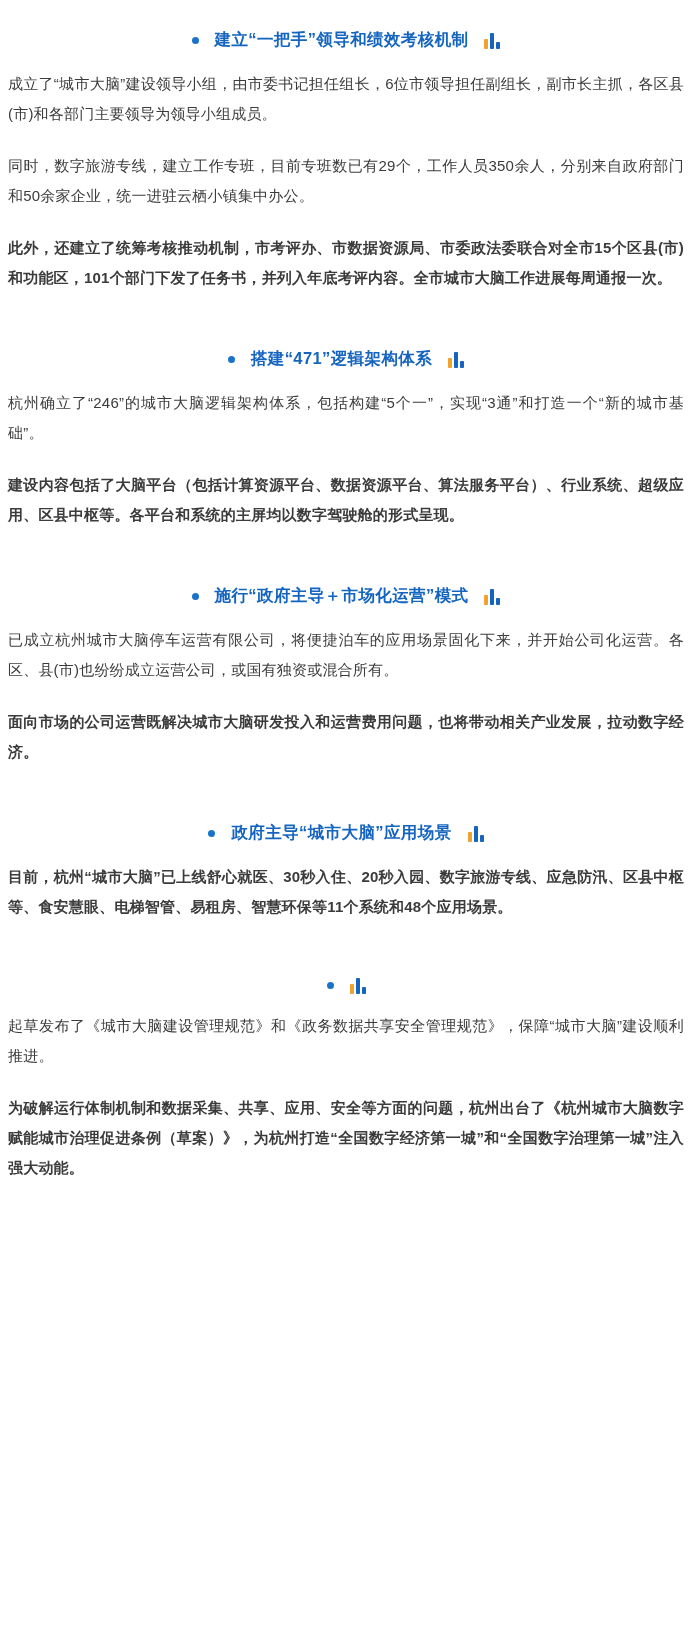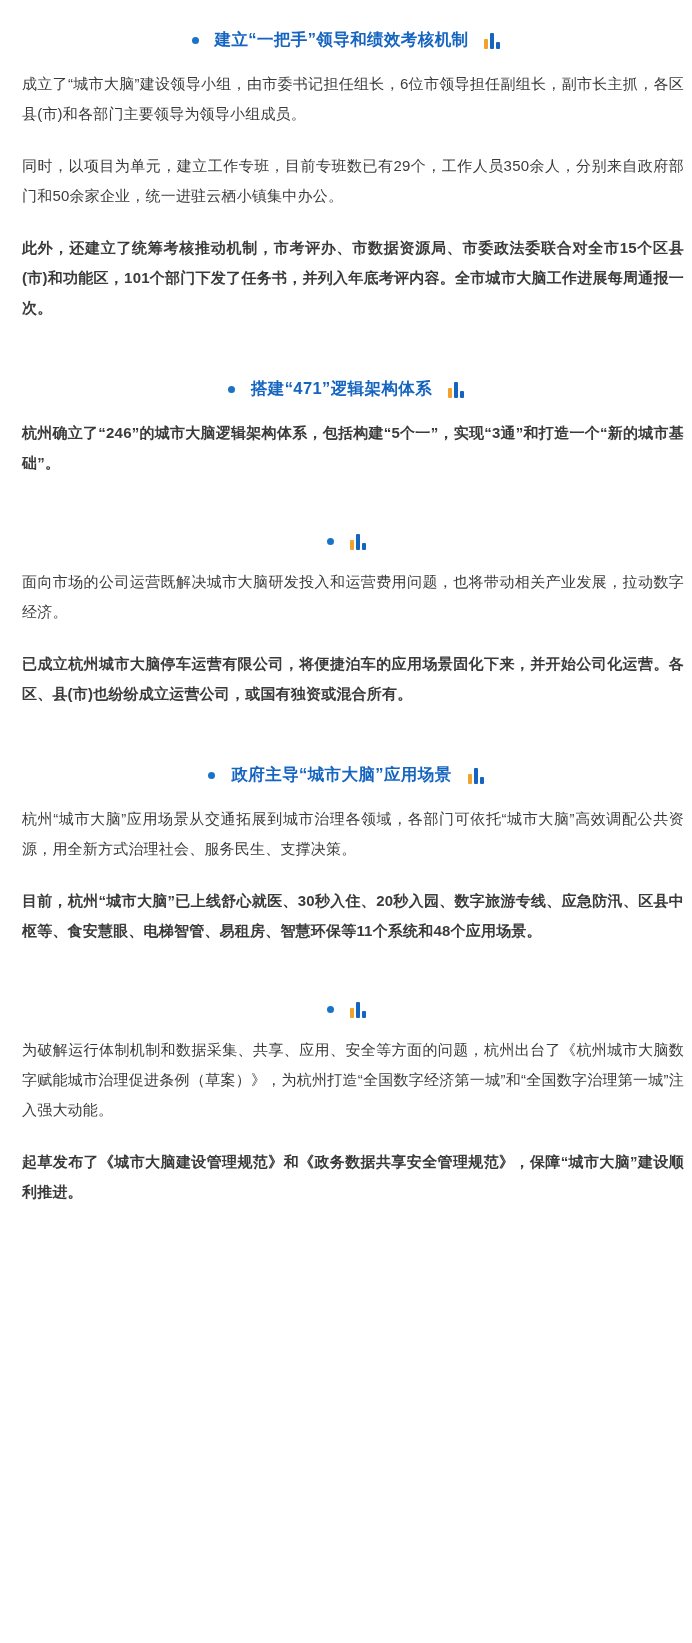--- a/index.html
+++ b/index.html
@@ -57,21 +57,21 @@
     display: block;
     width: 4px;
     border-radius: 1px;
   }
   .heading .bars i.b1 { height: 10px; background: #f0a12e; }
   .heading .bars i.b2 { height: 16px; background: #1565c0; }
   .heading .bars i.b3 { height: 7px;  background: #1565c0; }
 
   
   p.para {
-    margin: 0 0 22px 14px;
+    margin: 0 0 22px 0;
     font-size: 15px;
     line-height: 30px;
     color: #3b3b3b;
     text-align: justify;
     text-justify: inter-ideograph;
     letter-spacing: 0.2px;
   }
   p.para:last-child { margin-bottom: 0; font-weight: bold; }
   .first-section { padding-top: 6px; }
   .section { padding-bottom: 6px; }
@@ -86,78 +86,79 @@
     <div class="heading">
       <span class="bullet"></span>
       <span class="htext">建立“一把手”领导和绩效考核机制</span>
       <span class="bars">
           <i class="b1"></i>
           <i class="b2"></i>
           <i class="b3"></i>
         </span>
     </div>
     <p class="para">成立了“城市大脑”建设领导小组，由市委书记担任组长，6位市领导担任副组长，副市长主抓，各区县(市)和各部门主要领导为领导小组成员。</p>
-    <p class="para">同时，以项目为单元，建立工作专班，目前专班数已有29个，工作人员350余人，分别来自政府部门和50余家企业，统一进驻云栖小镇集中办公。</p>
+    <p class="para">同时，数字旅游专线，建立工作专班，目前专班数已有29个，工作人员350余人，分别来自政府部门和50余家企业，统一进驻云栖小镇集中办公。</p>
     <p class="para">此外，还建立了统筹考核推动机制，市考评办、市数据资源局、市委政法委联合对全市15个区县(市)和功能区，101个部门下发了任务书，并列入年底考评内容。全市城市大脑工作进展每周通报一次。</p>
   </div>
 
   <div class="spacer-lg"></div>
 
   <div class="section">
     <div class="heading">
       <span class="bullet"></span>
       <span class="htext">搭建“471”逻辑架构体系</span>
       <span class="bars">
           <i class="b1"></i>
           <i class="b2"></i>
           <i class="b3"></i>
         </span>
     </div>
     <p class="para">杭州确立了“246”的城市大脑逻辑架构体系，包括构建“5个一”，实现“3通”和打造一个“新的城市基础”。</p>
+    <p class="para">建设内容包括了大脑平台（包括计算资源平台、数据资源平台、算法服务平台）、行业系统、超级应用、区县中枢等。各平台和系统的主屏均以数字驾驶舱的形式呈现。</p>
   </div>
 
   <div class="spacer-lg"></div>
 
   <div class="section">
     <div class="heading">
       <span class="bullet"></span>
+      <span class="htext">施行“政府主导＋市场化运营”模式</span>
       <span class="bars">
           <i class="b1"></i>
           <i class="b2"></i>
           <i class="b3"></i>
         </span>
     </div>
+    <p class="para">已成立杭州城市大脑停车运营有限公司，将便捷泊车的应用场景固化下来，并开始公司化运营。各区、县(市)也纷纷成立运营公司，或国有独资或混合所有。</p>
     <p class="para">面向市场的公司运营既解决城市大脑研发投入和运营费用问题，也将带动相关产业发展，拉动数字经济。</p>
-    <p class="para">已成立杭州城市大脑停车运营有限公司，将便捷泊车的应用场景固化下来，并开始公司化运营。各区、县(市)也纷纷成立运营公司，或国有独资或混合所有。</p>
   </div>
 
   <div class="spacer-lg"></div>
 
   <div class="section">
     <div class="heading">
       <span class="bullet"></span>
       <span class="htext">政府主导“城市大脑”应用场景</span>
       <span class="bars">
           <i class="b1"></i>
           <i class="b2"></i>
           <i class="b3"></i>
         </span>
     </div>
-    <p class="para">杭州“城市大脑”应用场景从交通拓展到城市治理各领域，各部门可依托“城市大脑”高效调配公共资源，用全新方式治理社会、服务民生、支撑决策。</p>
     <p class="para">目前，杭州“城市大脑”已上线舒心就医、30秒入住、20秒入园、数字旅游专线、应急防汛、区县中枢等、食安慧眼、电梯智管、易租房、智慧环保等11个系统和48个应用场景。</p>
   </div>
 
   <div class="spacer-lg"></div>
 
   <div class="section">
     <div class="heading">
       <span class="bullet"></span>
       <span class="bars">
           <i class="b1"></i>
           <i class="b2"></i>
           <i class="b3"></i>
         </span>
     </div>
+    <p class="para">起草发布了《城市大脑建设管理规范》和《政务数据共享安全管理规范》，保障“城市大脑”建设顺利推进。</p>
     <p class="para">为破解运行体制机制和数据采集、共享、应用、安全等方面的问题，杭州出台了《杭州城市大脑数字赋能城市治理促进条例（草案）》，为杭州打造“全国数字经济第一城”和“全国数字治理第一城”注入强大动能。</p>
-    <p class="para">起草发布了《城市大脑建设管理规范》和《政务数据共享安全管理规范》，保障“城市大脑”建设顺利推进。</p>
   </div>
 
 </div>
 
 </body></html>

